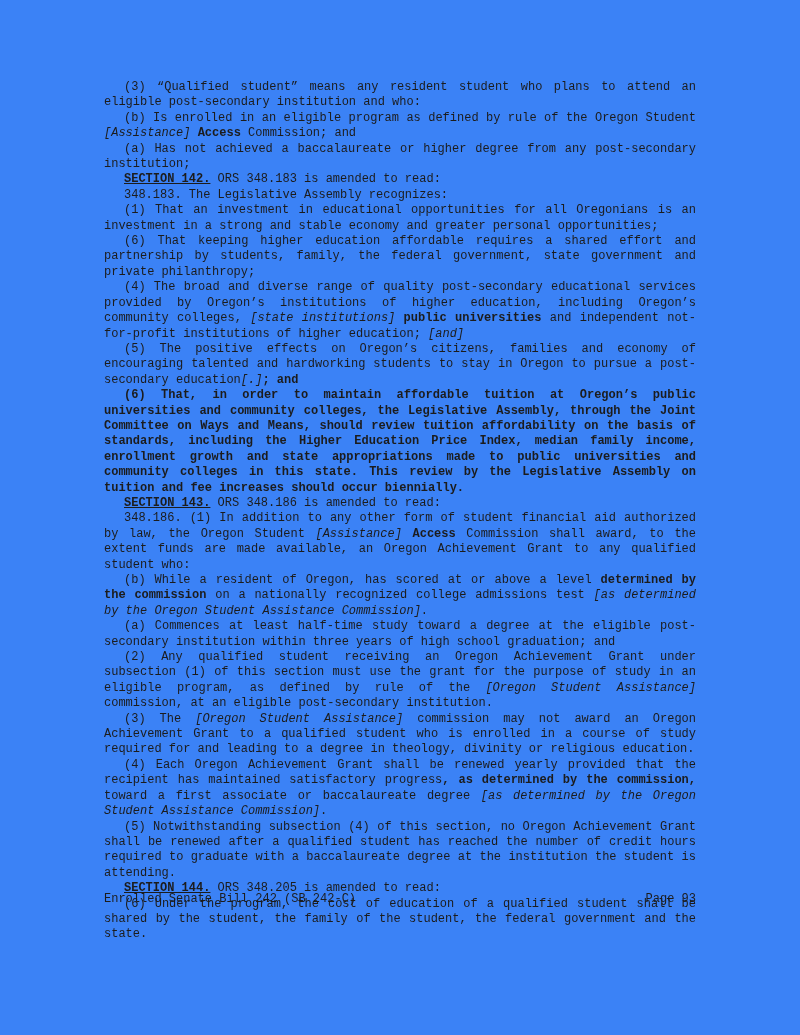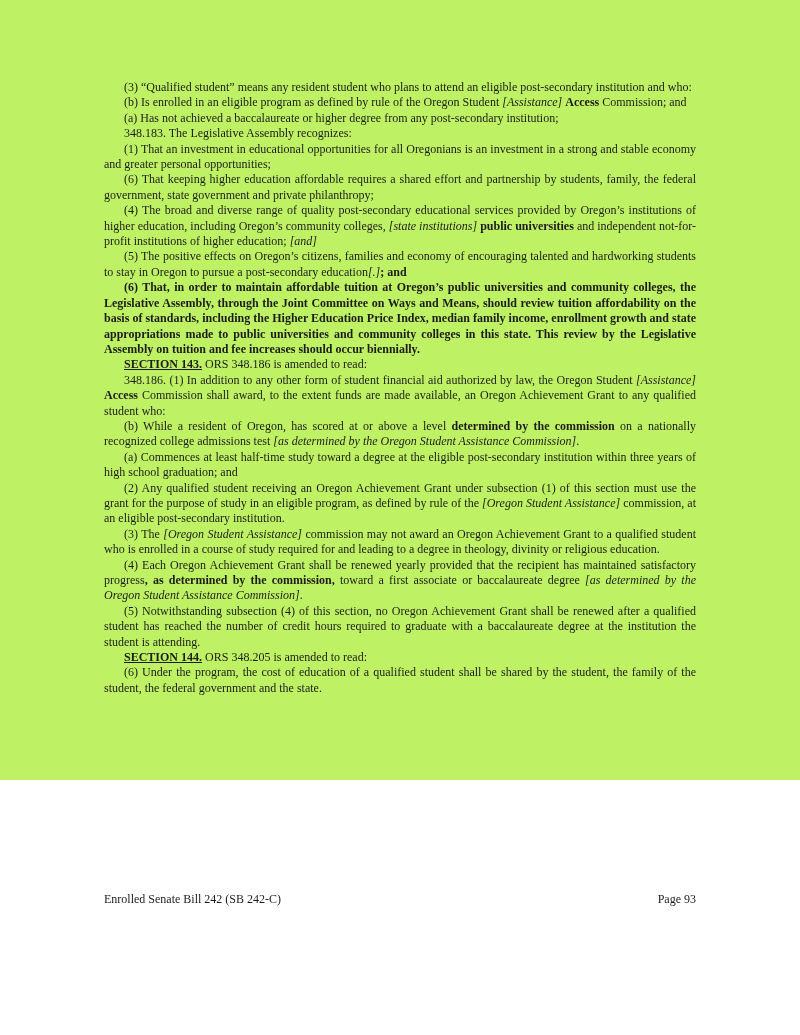--- a/index.html
+++ b/index.html
@@ -6,23 +6,23 @@
     margin: 0;
     padding: 0;
     width: 800px;
     height: 1035px;
     background: #ffffff;
     overflow: hidden;
   }
   .page {
     position: relative;
     width: 800px;
-    height: 780px;
-    background: #bef264;
-    font-family: Liberation Serif, serif;
+    height: 1035px;
+    background: #3b82f6;
+    font-family: Liberation Mono, monospace;
     color: #1c1c1c;
   }
   .content {
     position: absolute;
     left: 104px;
     top: 80px;
     width: 592px;
     font-size: 12px;
     line-height: 15.4px;
     text-align: justify;
@@ -46,20 +46,21 @@
   }
 </style>
 </head>
 <body>
 
 <div class="page">
   <div class="content">
       <p class="para"><span>(3) “Qualified student” means any resident student who plans to attend an eligible post-secondary institution and who:</span></p>
       <p class="para"><span>(b) Is enrolled in an eligible program as defined by rule of the Oregon Student </span><span class="i">[Assistance]</span><span> </span><span class="b">Access</span><span> Commission; and</span></p>
       <p class="para"><span>(a) Has not achieved a baccalaureate or higher degree from any post-secondary institution;</span></p>
+      <p class="para"><span class="b u">SECTION 142.</span><span> ORS 348.183 is amended to read:</span></p>
       <p class="para"><span>348.183. The Legislative Assembly recognizes:</span></p>
       <p class="para"><span>(1) That an investment in educational opportunities for all Oregonians is an investment in a strong and stable economy and greater personal opportunities;</span></p>
       <p class="para"><span>(6) That keeping higher education affordable requires a shared effort and partnership by students, family, the federal government, state government and private philanthropy;</span></p>
       <p class="para"><span>(4) The broad and diverse range of quality post-secondary educational services provided by Oregon’s institutions of higher education, including Oregon’s community colleges, </span><span class="i">[state institutions]</span><span> </span><span class="b">public universities</span><span> and independent not-for-profit institutions of higher education; </span><span class="i">[and]</span></p>
       <p class="para"><span>(5) The positive effects on Oregon’s citizens, families and economy of encouraging talented and hardworking students to stay in Oregon to pursue a post-secondary education</span><span class="i">[.]</span><span class="b">; and</span></p>
       <p class="para"><span class="b">(6) That, in order to maintain affordable tuition at Oregon’s public universities and community colleges, the Legislative Assembly, through the Joint Committee on Ways and Means, should review tuition affordability on the basis of standards, including the Higher Education Price Index, median family income, enrollment growth and state appropriations made to public universities and community colleges in this state. This review by the Legislative Assembly on tuition and fee increases should occur biennially.</span></p>
       <p class="para"><span class="b u">SECTION 143.</span><span> ORS 348.186 is amended to read:</span></p>
       <p class="para"><span>348.186. (1) In addition to any other form of student financial aid authorized by law, the Oregon Student </span><span class="i">[Assistance]</span><span> </span><span class="b">Access</span><span> Commission shall award, to the extent funds are made available, an Oregon Achievement Grant to any qualified student who:</span></p>
       <p class="para"><span>(b) While a resident of Oregon, has scored at or above a level </span><span class="b">determined by the commission</span><span> on a nationally recognized college admissions test </span><span class="i">[as determined by the Oregon Student Assistance Commission]</span><span>.</span></p>
       <p class="para"><span>(a) Commences at least half-time study toward a degree at the eligible post-secondary institution within three years of high school graduation; and</span></p>

